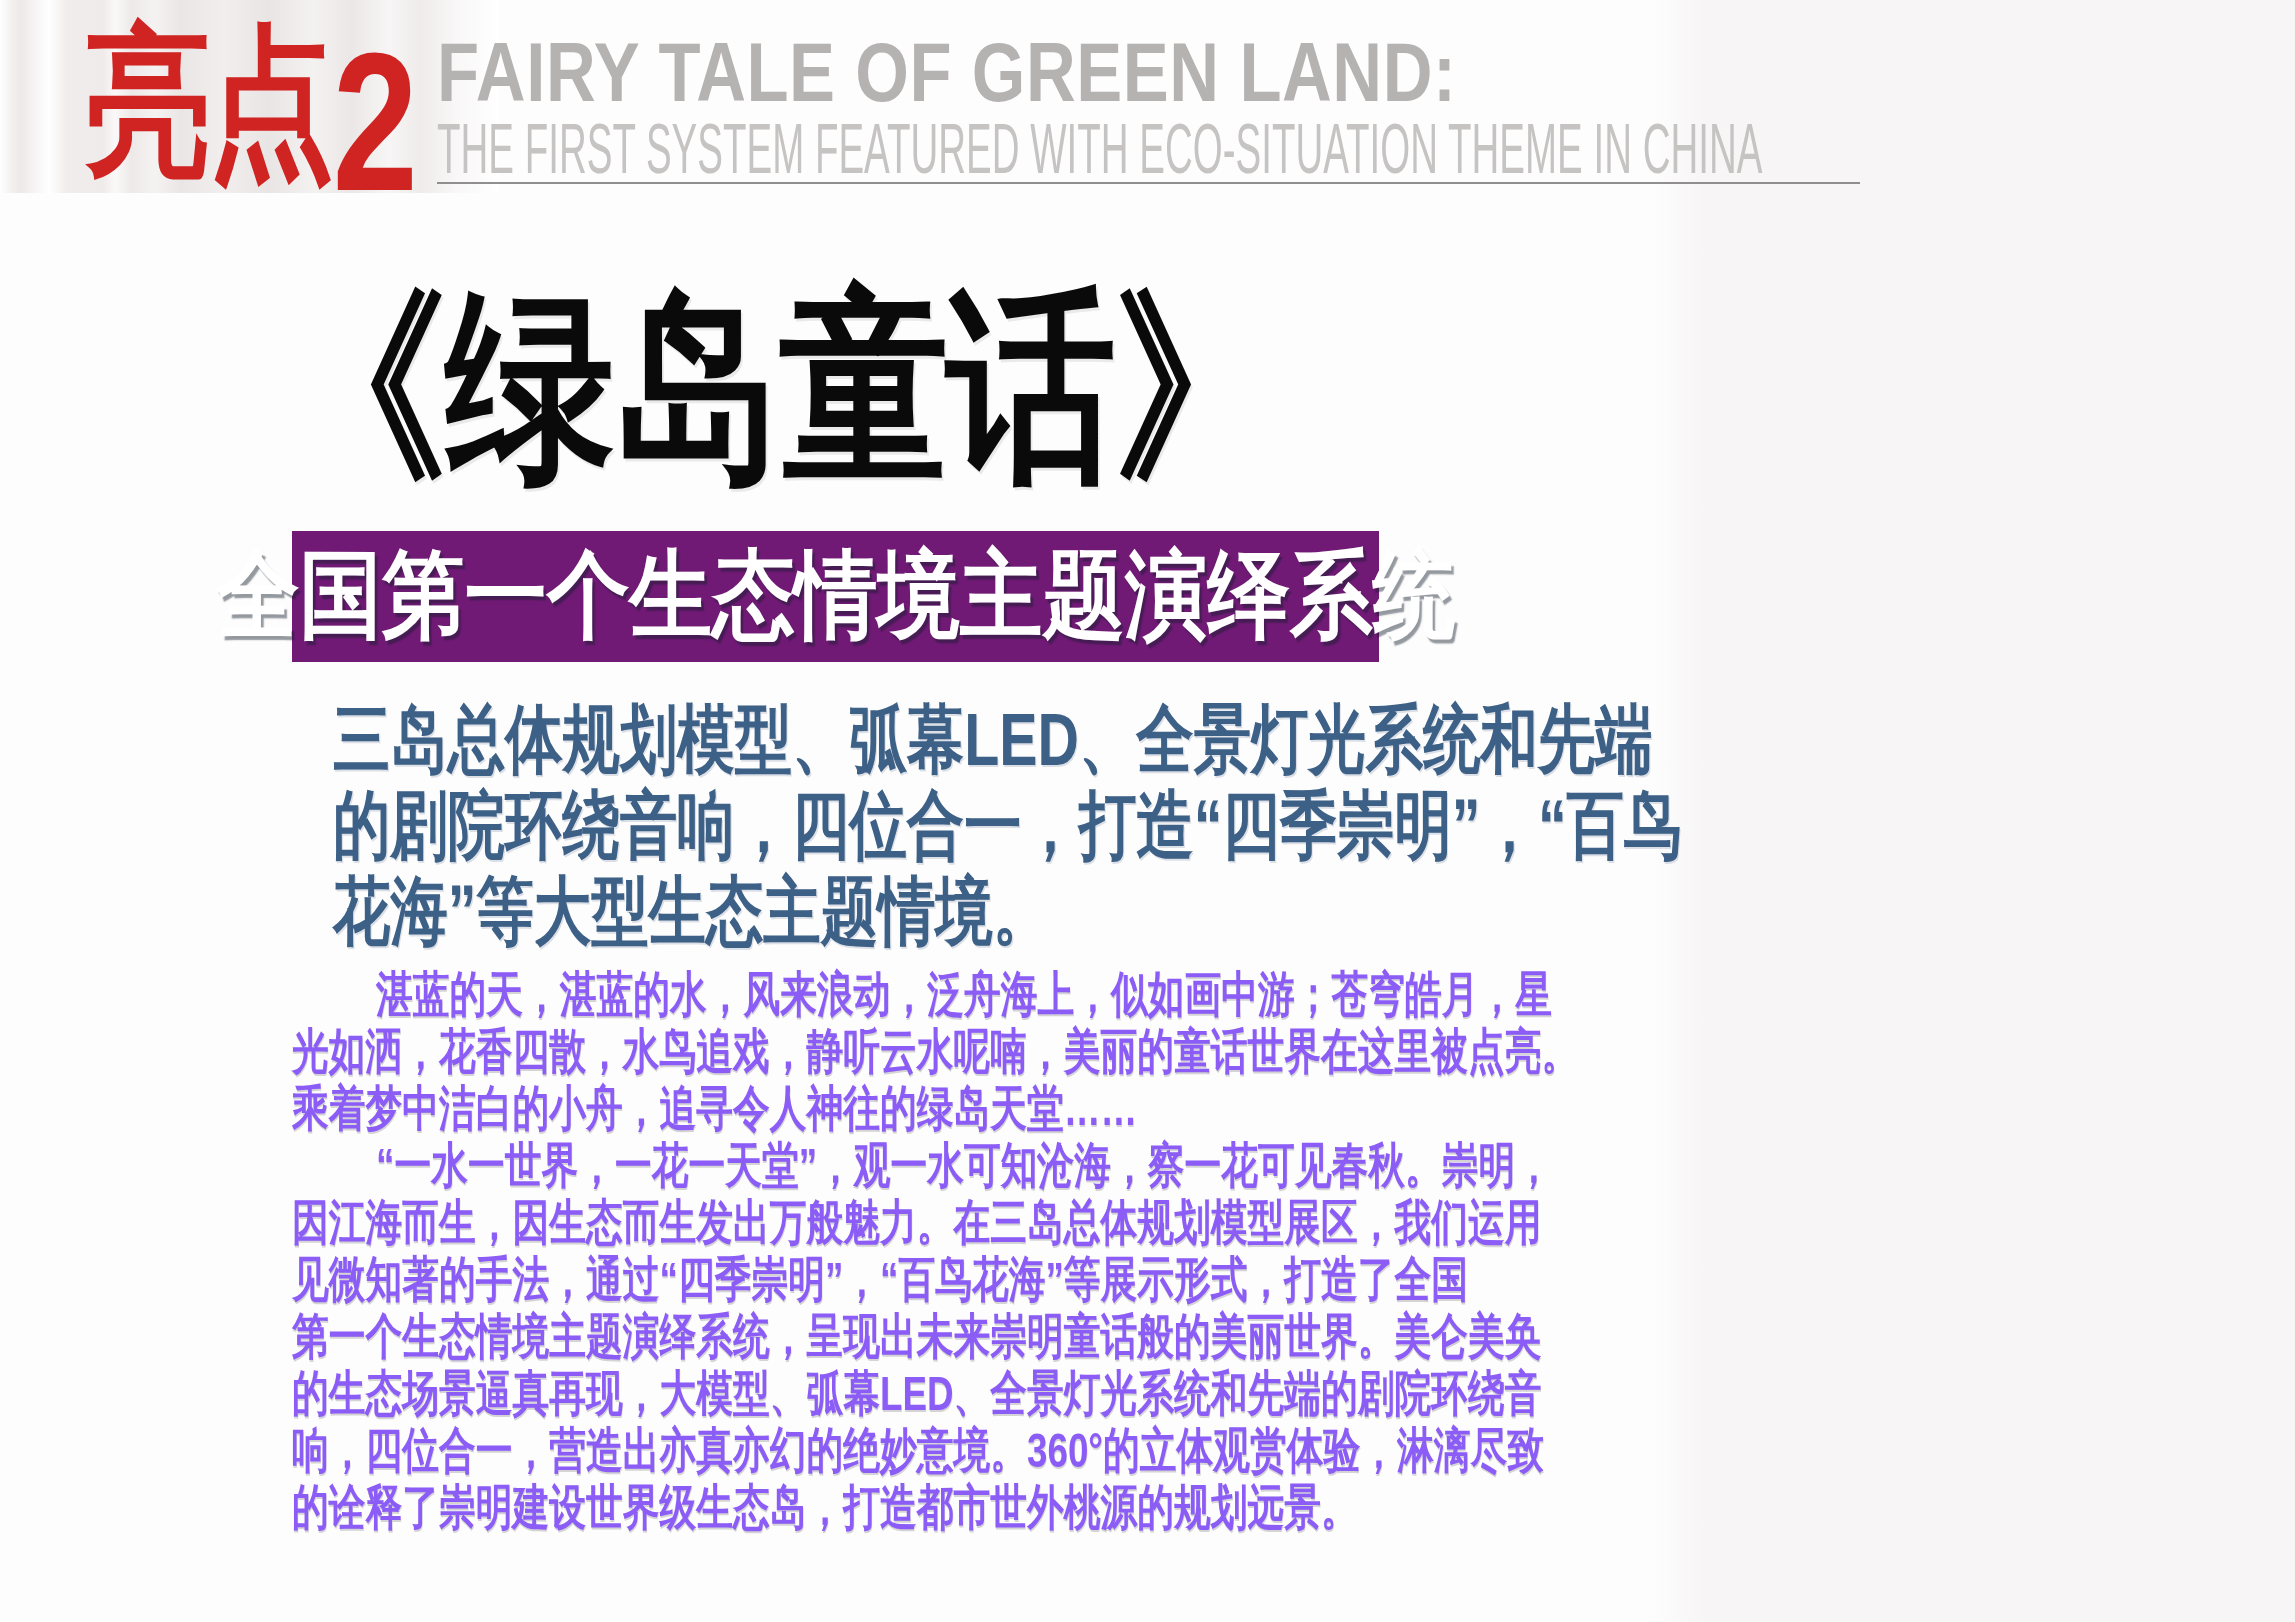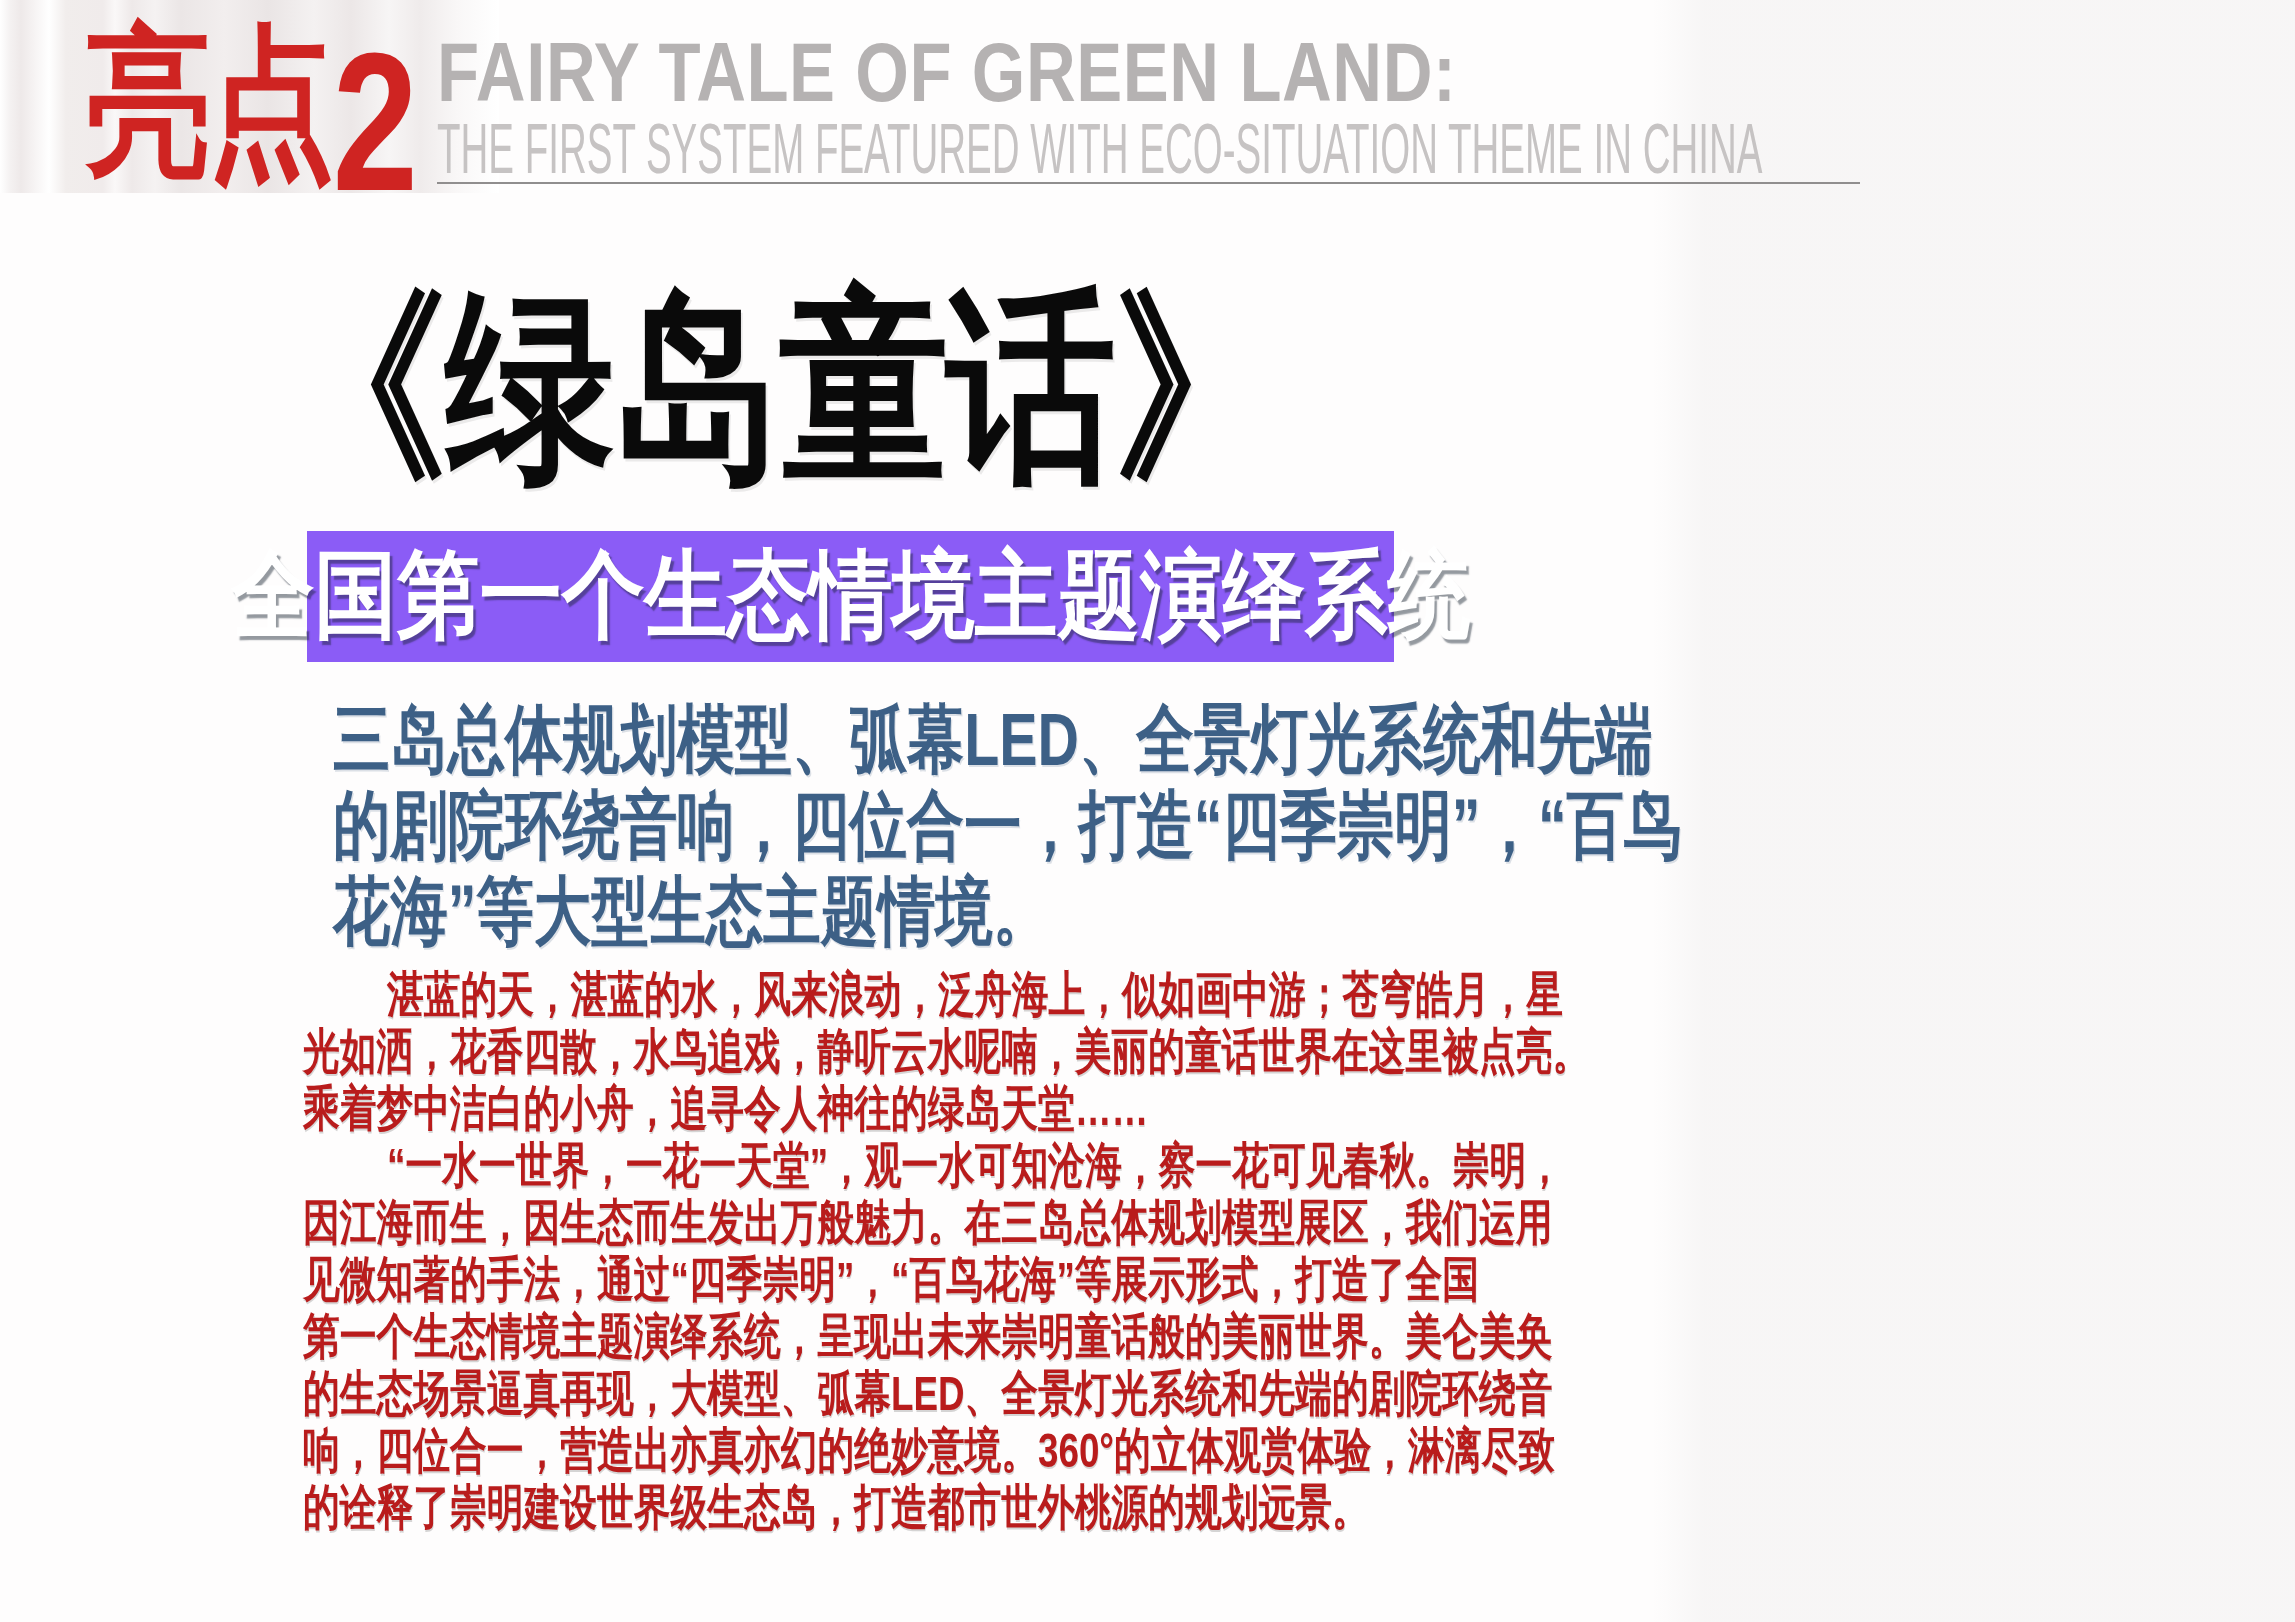--- a/index.html
+++ b/index.html
@@ -41,35 +41,35 @@
     transform:scaleX(0.55);transform-origin:left top;
   }
   .h-rule{left:437px;top:182px;width:1423px;height:2.2px;background:#908e8e;}
   .big-title{
     left:278px;top:278px;font-size:208px;font-weight:900;color:#0a0a0a;
     white-space:nowrap;line-height:1.05;letter-spacing:-3px;
     transform:scaleX(0.815);transform-origin:left top;
     text-shadow:2.2px 3px 0 rgba(150,150,150,0.18);
   }
   .banner{
-    left:307px;top:531px;width:1087px;height:131px;background:#8b5cf6;
+    left:292px;top:531px;width:1087px;height:131px;background:#701a75;
     display:flex;align-items:center;justify-content:center;
   }
   .banner-text{
     font-size:96px;font-weight:700;color:#ffffff;white-space:nowrap;
     transform:scaleX(0.86);transform-origin:center center;
     text-shadow:3px 3.7px 1.5px rgba(20,30,45,0.45);
   }
   .intro{left:291px;top:696px;color:#3d6086;font-weight:700;margin-left:42px;}
   .intro .line{
     font-size:75px;line-height:86px;white-space:nowrap;
     transform:scaleX(0.765);transform-origin:left top;
     text-shadow:1.5px 2.2px 0 rgba(120,140,165,0.25);
   }
-  .bodytext{left:303px;top:966px;color:#b91c1c;font-weight:600;}
+  .bodytext{left:292px;top:966px;color:#8b5cf6;font-weight:600;}
   .bodytext .line{
     font-size:49px;line-height:57px;white-space:nowrap;
     transform:scaleX(0.75);transform-origin:left top;
     text-shadow:0.7px 1.5px 0 rgba(90,90,90,0.25);
   }
   .bodytext .indent{text-indent:112px;}
 </style>
 </head>
 <body>
 

